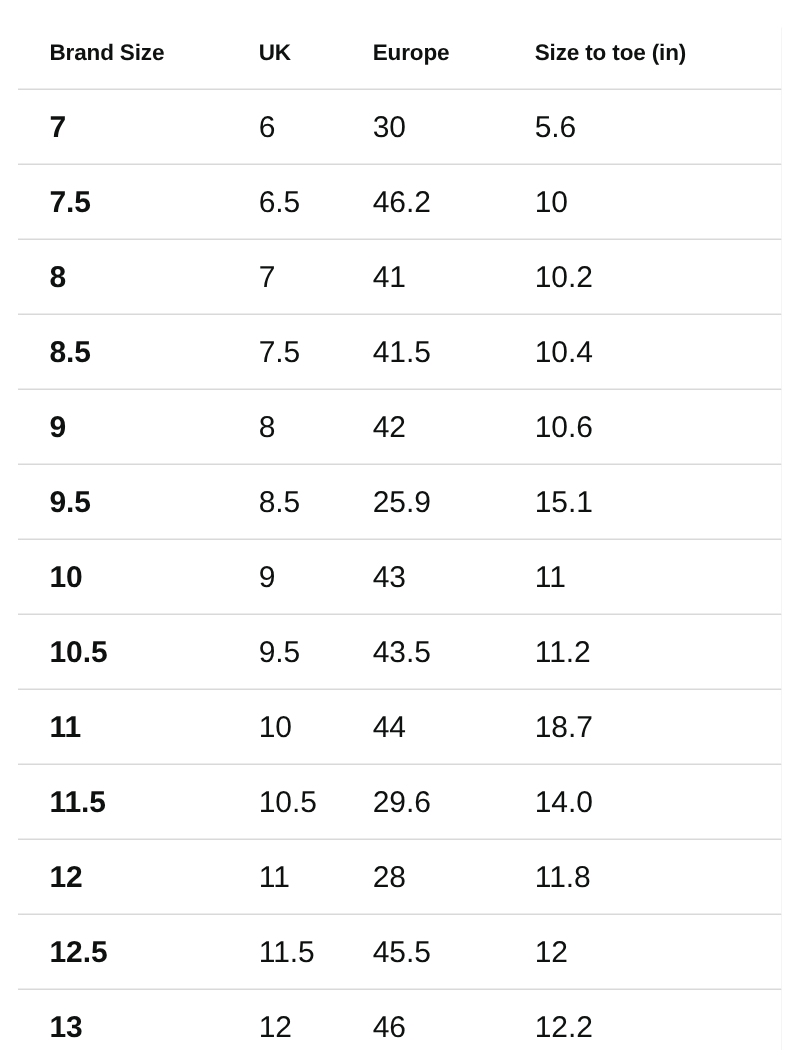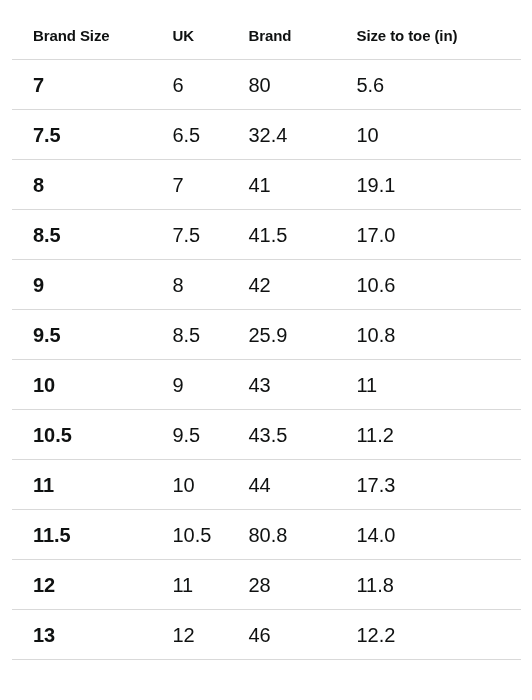--- a/index.html
+++ b/index.html
@@ -84,90 +84,96 @@
     <colgroup>
       <col class="c0">
         <col class="c1">
         <col class="c2">
         <col class="c3">
     </colgroup>
     <thead>
       <tr id="header-row">
           <th>Brand Size</th>
           <th>UK</th>
-          <th>Brand</th>
+          <th>Europe</th>
           <th>Size to toe (in)</th>
         </tr>
     </thead>
     <tbody id="table-body">
         <tr>
           <td class="first-col">7</td>
           <td>6</td>
-          <td>80</td>
+          <td>30</td>
           <td>5.6</td>
         </tr>
         <tr>
           <td class="first-col">7.5</td>
           <td>6.5</td>
-          <td>32.4</td>
+          <td>46.2</td>
           <td>10</td>
         </tr>
         <tr>
           <td class="first-col">8</td>
           <td>7</td>
           <td>41</td>
-          <td>19.1</td>
+          <td>10.2</td>
         </tr>
         <tr>
           <td class="first-col">8.5</td>
           <td>7.5</td>
           <td>41.5</td>
-          <td>17.0</td>
+          <td>10.4</td>
         </tr>
         <tr>
           <td class="first-col">9</td>
           <td>8</td>
           <td>42</td>
           <td>10.6</td>
         </tr>
         <tr>
           <td class="first-col">9.5</td>
           <td>8.5</td>
           <td>25.9</td>
-          <td>10.8</td>
+          <td>15.1</td>
         </tr>
         <tr>
           <td class="first-col">10</td>
           <td>9</td>
           <td>43</td>
           <td>11</td>
         </tr>
         <tr>
           <td class="first-col">10.5</td>
           <td>9.5</td>
           <td>43.5</td>
           <td>11.2</td>
         </tr>
         <tr>
           <td class="first-col">11</td>
           <td>10</td>
           <td>44</td>
-          <td>17.3</td>
+          <td>18.7</td>
         </tr>
         <tr>
           <td class="first-col">11.5</td>
           <td>10.5</td>
-          <td>80.8</td>
+          <td>29.6</td>
           <td>14.0</td>
         </tr>
         <tr>
           <td class="first-col">12</td>
           <td>11</td>
           <td>28</td>
           <td>11.8</td>
+        </tr>
+        <tr>
+          <td class="first-col">12.5</td>
+          <td>11.5</td>
+          <td>45.5</td>
+          <td>12</td>
         </tr>
         <tr>
           <td class="first-col">13</td>
           <td>12</td>
           <td>46</td>
           <td>12.2</td>
         </tr>
       </tbody>
   </table>
 </div>

